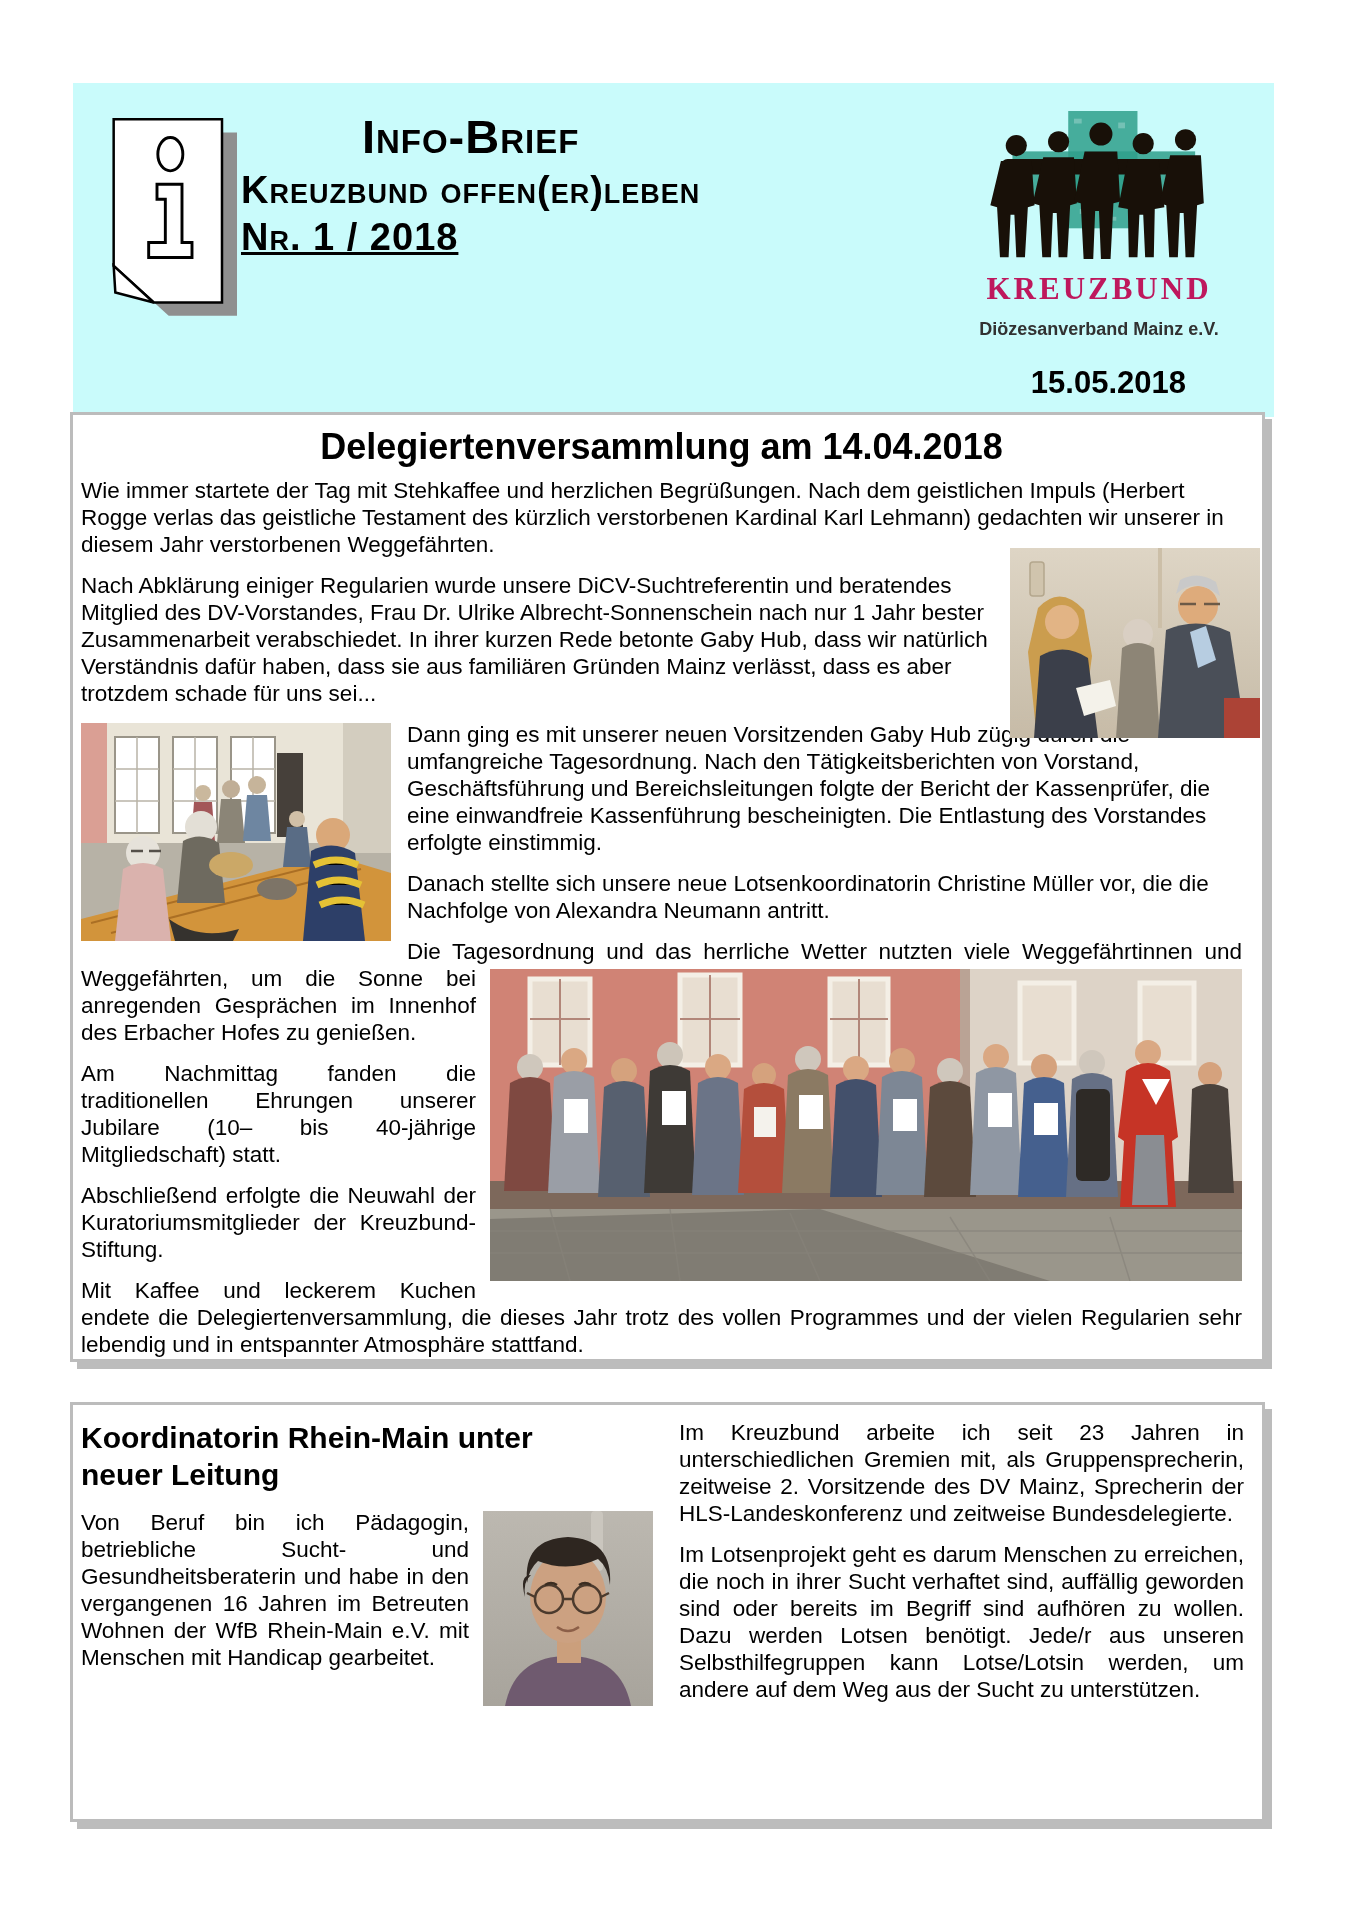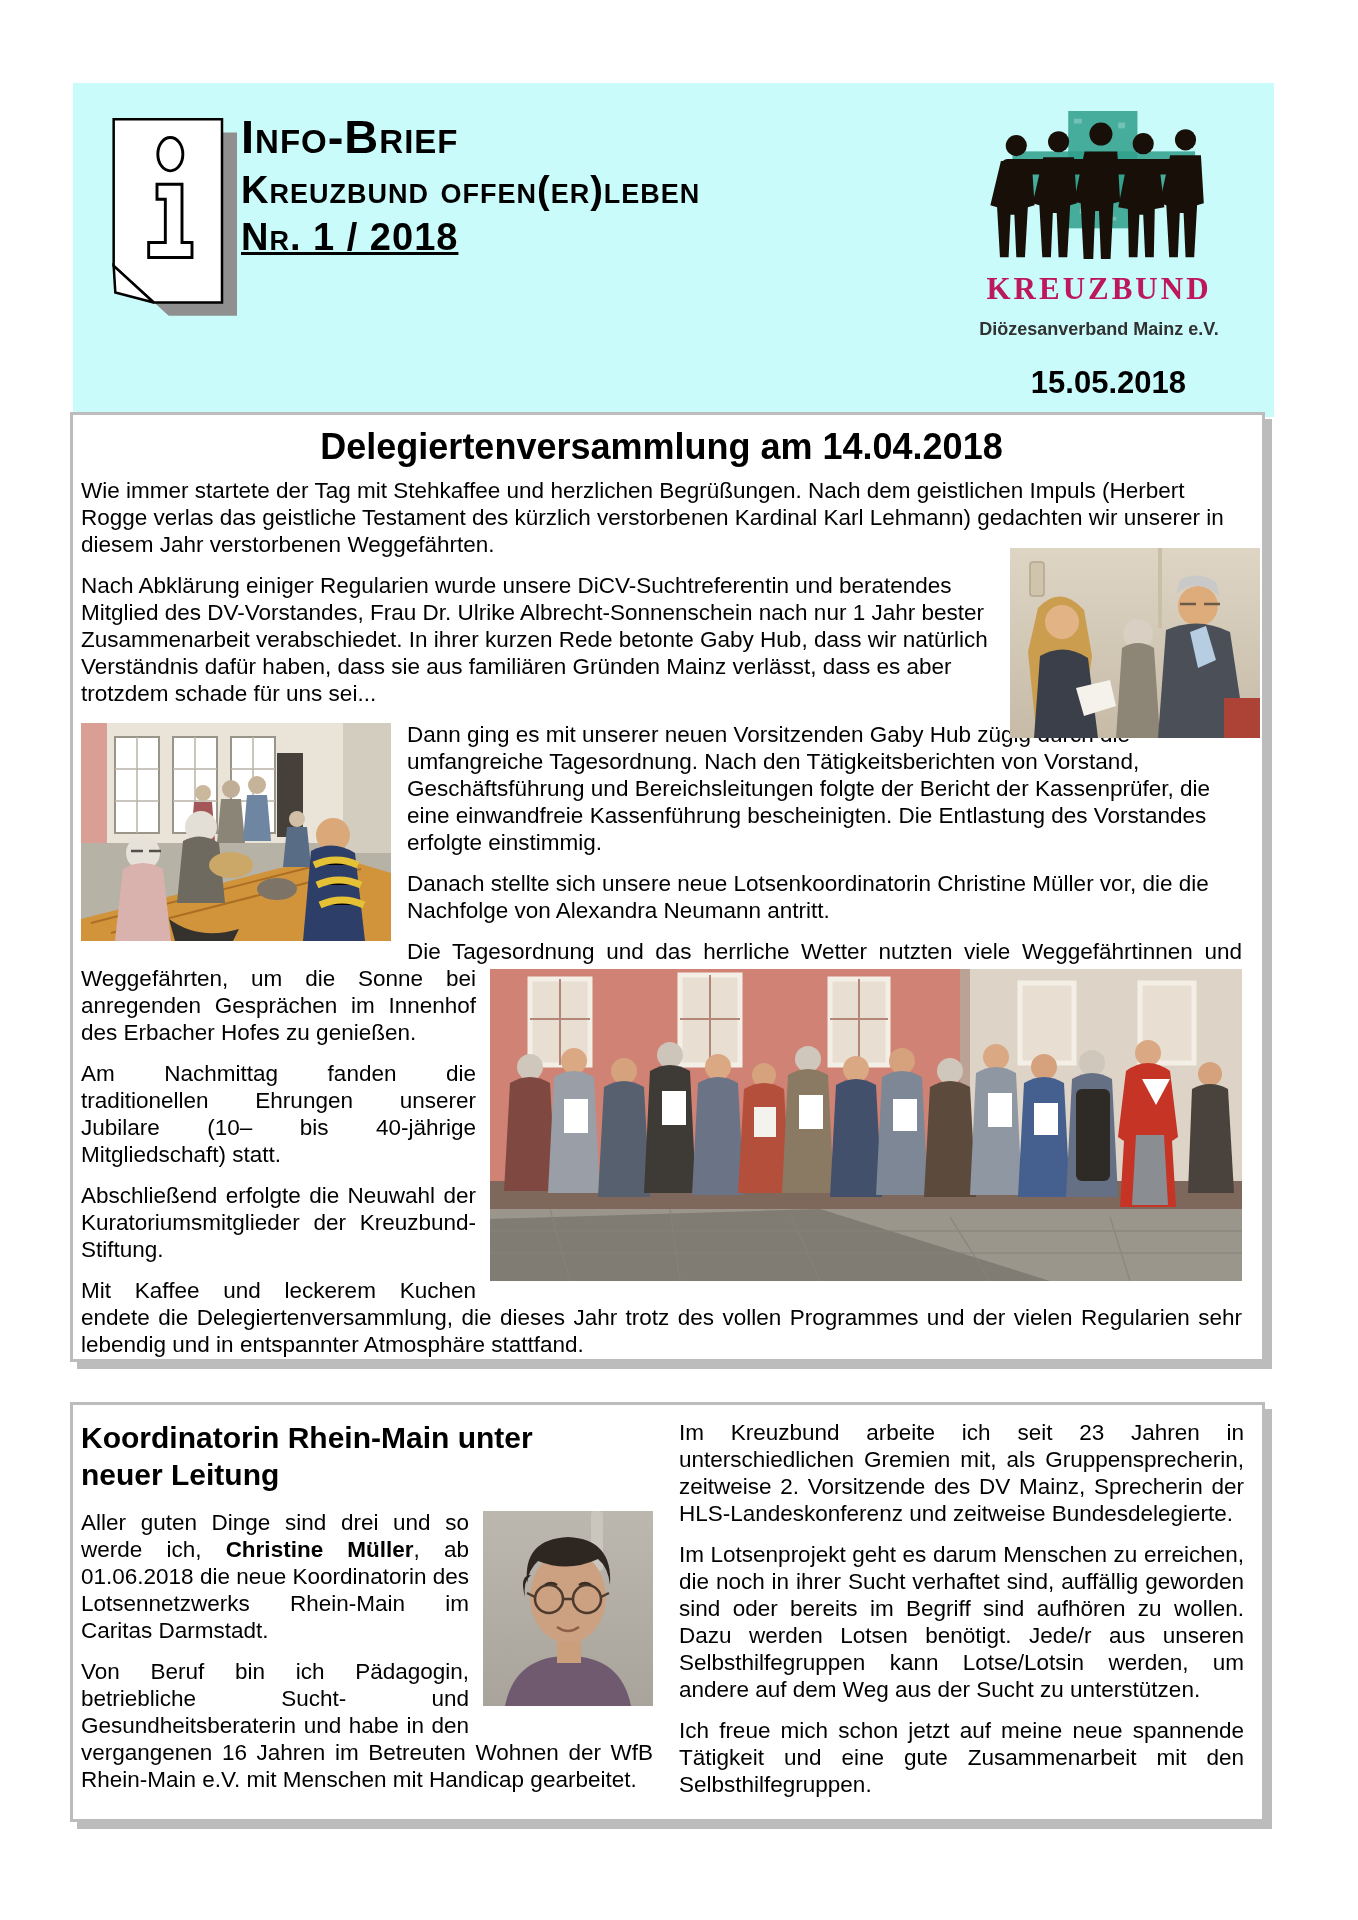--- a/index.html
+++ b/index.html
@@ -5,21 +5,21 @@
 <style>
   html,body{margin:0;padding:0;background:#ffffff;}
   body{font-family:"Liberation Sans",sans-serif;color:#000;}
   .page{position:relative;width:1358px;height:1920px;background:#fff;margin:0 auto;overflow:hidden;}
 
   
   .header{position:absolute;left:73px;top:83px;width:1201px;height:334px;background:#c9fbfb;}
   .info-icon{position:absolute;left:24px;top:26px;width:150px;height:212px;}
   .masthead{position:absolute;left:168px;top:26px;}
   .mast-line{font-weight:bold;font-variant:small-caps;letter-spacing:1px;line-height:1.18;}
-  .mast-1{font-size:47px;}
+  .mast-1{font-size:47px;text-align:center;}
   .mast-2{font-size:38px;margin-top:4px;}
   .mast-3{font-size:38px;margin-top:2px;text-decoration:underline;}
   .logo-block{position:absolute;left:852px;top:24px;width:348px;text-align:center;}
   .logo-graphic{width:250px;height:158px;}
   .logo-org{font-family:"Liberation Serif",serif;font-weight:bold;font-size:31px;letter-spacing:3px;color:#be185d;margin-top:2px;}
   .logo-suborg{font-weight:bold;font-size:18px;color:#313131;margin-top:12px;}
   .issue-date{position:absolute;right:88px;bottom:16px;font-weight:bold;font-size:31px;}
 
   
   .abox{position:absolute;left:70px;width:1195px;background:#fff;border:3px solid #bcbcbc;
@@ -303,25 +303,23 @@
           <path d="M48,64 q-8,6 -6,22 q-6,-22 6,-22 Z" fill="#2e2620"></path>
           <g fill="none" stroke="#4a3a2e" stroke-width="2.5">
             <circle cx="66" cy="88" r="14"></circle>
               <circle cx="104" cy="88" r="14"></circle>
               <path d="M80,88 h10 M52,86 l-8,-4 M118,86 l8,-4"></path>
           </g>
           <path d="M74,116 q11,8 22,0" stroke="#8a5f49" stroke-width="2.5" fill="none"></path>
           <path d="M62,74 q6,-4 12,0 M96,74 q6,-4 12,0" stroke="#3a2d22" stroke-width="2.5" fill="none"></path>
         </svg>
 
-        <p class="body-txt jst"><span>Aller guten Dinge sind drei und so werde ich, </span><span class="bold">Christine Müller</span><span>, ab 01.06.2018 die neue Koordinatorin des Lotsennetzwerks Rhein-Main im Caritas Darmstadt.</span></p>
         <p class="body-txt jst">Von Beruf bin ich Pädagogin, betriebliche Sucht- und Gesundheitsberaterin und habe in den vergangenen 16 Jahren im Betreuten Wohnen der WfB Rhein-Main e.V. mit Menschen mit Handicap gearbeitet.</p>
       </div>
 
       <div class="a2-right">
         <p class="body-txt jst">Im Kreuzbund arbeite ich seit 23 Jahren in unterschiedlichen Gremien mit, als Gruppensprecherin, zeitweise 2. Vorsitzende des DV Mainz, Sprecherin der HLS-Landeskonferenz und zeitweise Bundesdelegierte.</p>
         <p class="body-txt jst">Im Lotsenprojekt geht es darum Menschen zu erreichen, die noch in ihrer Sucht verhaftet sind, auffällig geworden sind oder bereits im Begriff sind aufhören zu wollen. Dazu werden Lotsen benötigt. Jede/r aus unseren Selbsthilfegruppen kann Lotse/Lotsin werden, um andere auf dem Weg aus der Sucht zu unterstützen.</p>
-        <p class="body-txt jst">Ich freue mich schon jetzt auf meine neue spannende Tätigkeit und eine gute Zusammenarbeit mit den Selbsthilfegruppen.</p>
       </div>
     </div>
   </div>
 
 </div>
 
 </body></html>

